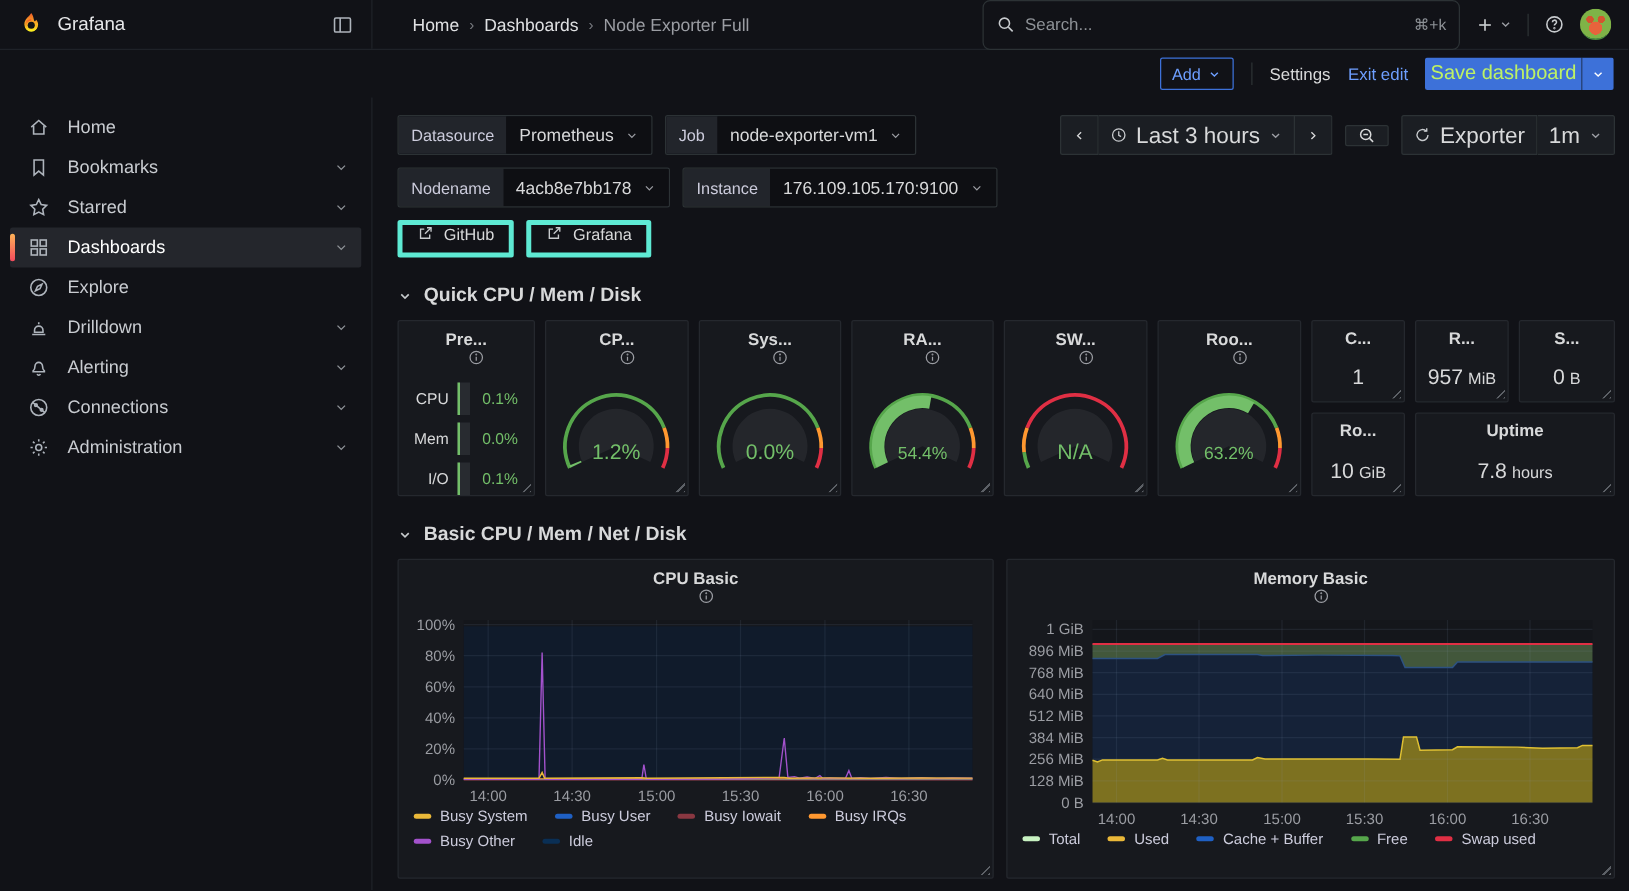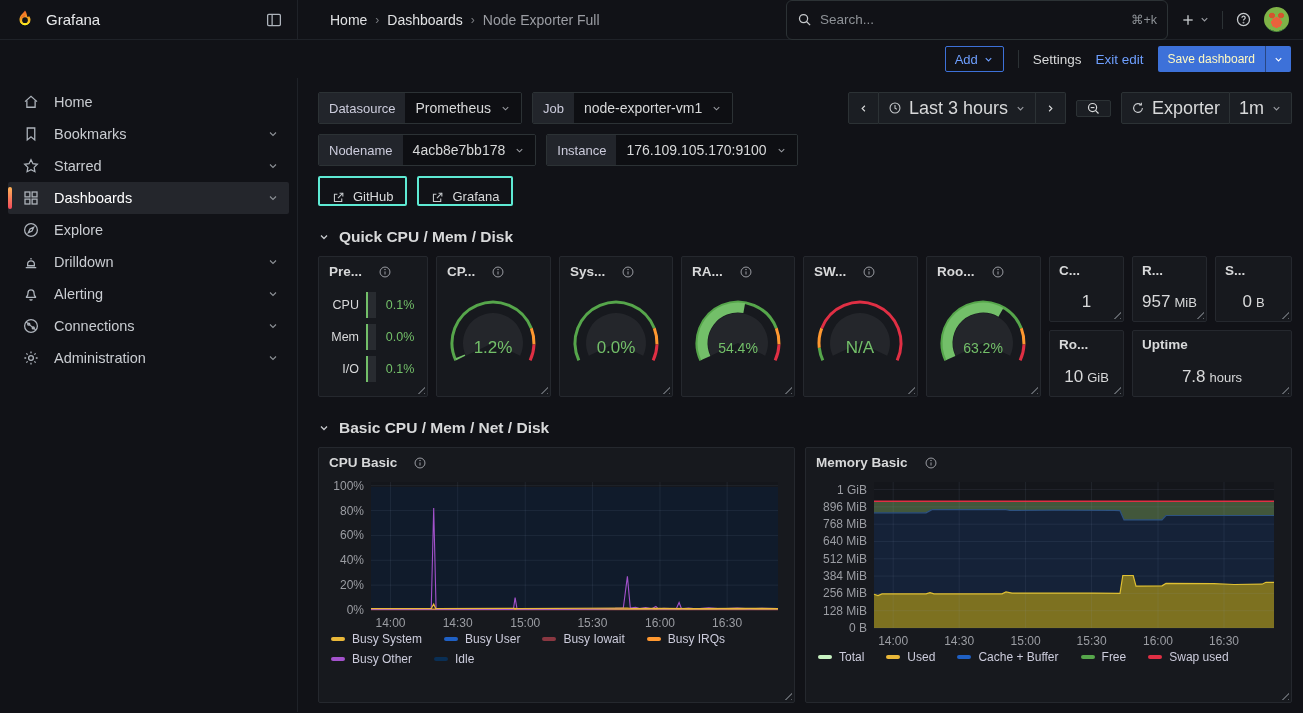--- a/index.html
+++ b/index.html
@@ -29,21 +29,21 @@
       radial-gradient(circle at 68% 34%, #d4552f 0 12%, rgba(0,0,0,0) 13%),
       radial-gradient(circle at 50% 40%, #7fb347 0 70%, #4c8a3f 71%);
   }
 
   
   .subnav { height:38px; display:flex; align-items:center; justify-content:flex-end; gap:14px; padding-right:12px; }
   .btn-outline-blue { height:26px; padding:0 9px; border:1px solid #3d71d9; border-radius:2px; color:#6e9fff; font-size:13px; display:inline-flex; align-items:center; gap:5px; background:transparent; cursor:pointer; }
   .txtbtn { font-size:13.5px; color:#d8d9da; cursor:pointer; }
   .linkbtn { font-size:13.5px; color:#6e9fff; cursor:pointer; }
   .save-split { display:flex; height:26px; border-radius:2px; overflow:hidden; cursor:pointer; }
-  .save-main { background:#3d71d9; color:#fef9c3; font-size:12px; font-weight:500; display:flex; align-items:center; padding:0 10px; }
+  .save-main { background:#3d71d9; color:#bef264; font-size:16px; font-weight:500; display:flex; align-items:center; padding:0 4px; }
   .save-caret { background:#3d71d9; border-left:1px solid rgba(17,18,23,.45); color:#fff; display:flex; align-items:center; padding:0 7px; }
 
   
   .layout { display:flex; height:634px; }
   .sidebar { width:298px; flex:0 0 298px; border-right:1px solid #1f2228; padding-top:8px; }
   .side-item { height:32px; margin:0 8px 0 8px; display:flex; align-items:center; gap:14px; padding:0 10px 0 14px; font-size:14.5px; color:#c9ccd1; border-radius:2px; position:relative; cursor:pointer; }
   .side-item .si-icon { display:inline-flex; color:#aeb4bc; width:18px; }
   .side-item .si-label { flex:1; }
   .side-item .si-chev { color:#8e9297; display:inline-flex; }
   .side-item.active { background:#24262c; color:#ffffff; font-weight:500; }
@@ -61,29 +61,29 @@
 
   .tgroup { display:flex; height:32px; }
   .tbtn { background:#1b1e23; border:1px solid #2c3235; display:flex; align-items:center; gap:7px; padding:0 9px; font-size:18px; color:#d8d9da; cursor:pointer; }
   .tbtn + .tbtn { border-left:none; }
   .tgroup .tbtn:first-child { border-radius:2px 0 0 2px; }
   .tgroup .tbtn:last-child { border-radius:0 2px 2px 0; }
   .tbtn.single { border-radius:2px; }
   .tbtn .ic { display:inline-flex; color:#c7cacd; }
   .tbtn b { font-weight:500; }
 
-  .linkbtn2 { height:30px; border:2px solid #5eead4; border-radius:2px; background:transparent; display:inline-flex; align-items:flex-end; gap:8px; padding:0 12px; font-size:13px; font-weight:500; color:#d8d9da; cursor:pointer; }
+  .linkbtn2 { height:30px; border:4px solid #5eead4; border-radius:2px; background:transparent; display:inline-flex; align-items:flex-start; gap:8px; padding:0 12px; font-size:13px; font-weight:500; color:#d8d9da; cursor:pointer; }
   .linkbtn2 .ic { display:inline-flex; color:#c7cacd; }
 
   
   .section-h { display:flex; align-items:center; gap:9px; margin:22px 0 10px 0; font-size:15.5px; font-weight:700; color:#d8d9da; cursor:pointer; }
   .section-h .ic { display:inline-flex; color:#c7cacd; }
 
   .panel { background:#17191e; border:1px solid #25282e; border-radius:2px; position:relative; }
-  .panel-h { display:flex; align-items:center; padding:7px 10px 4px 10px; cursor:pointer; }
+  .panel-h { display:flex; align-items:center; padding:7px 10px 4px 10px; cursor:pointer;flex-direction:column; }
   .panel-title { font-size:13.5px; font-weight:600; color:#d8d9da; white-space:nowrap; }
   .panel-h .info { margin-left:16px; color:#9b9da3; display:inline-flex; cursor:pointer; }
   .rsz { position:absolute; right:2px; bottom:2px; width:9px; height:9px; cursor:nwse-resize;
     background:repeating-linear-gradient(-45deg,#5c6066 0 1.4px,transparent 1.4px 4px);
     clip-path:polygon(100% 0,100% 100%,0 100%); }
 
   .quick-grid { display:flex; gap:8px; height:141px; }
   .stats-col { display:grid; grid-template-columns:75px 75px 77px; grid-template-rows:66px 67px; gap:8px; }
   .stat-panel .panel-h { padding:6px 9px 0 9px; }
   .stat-panel .stat-val { position:absolute; left:4px; right:4px; bottom:9px; text-align:center; color:#d8d9da; white-space:nowrap; }

